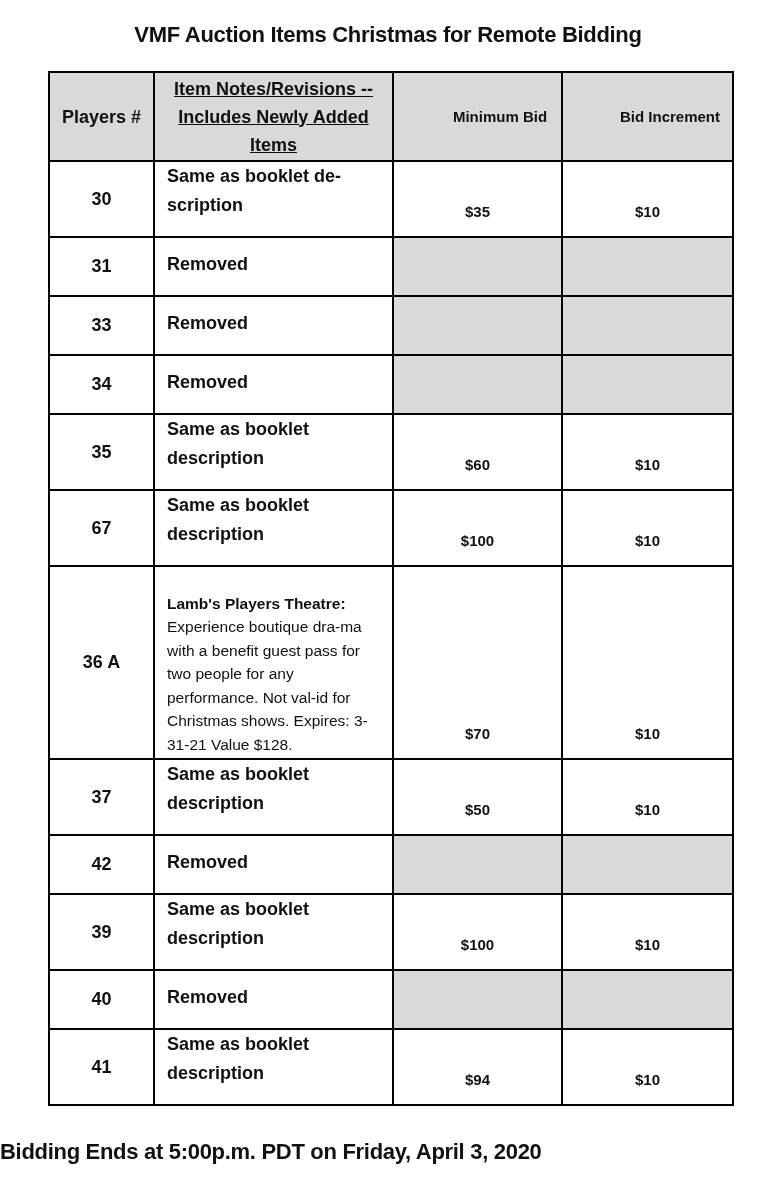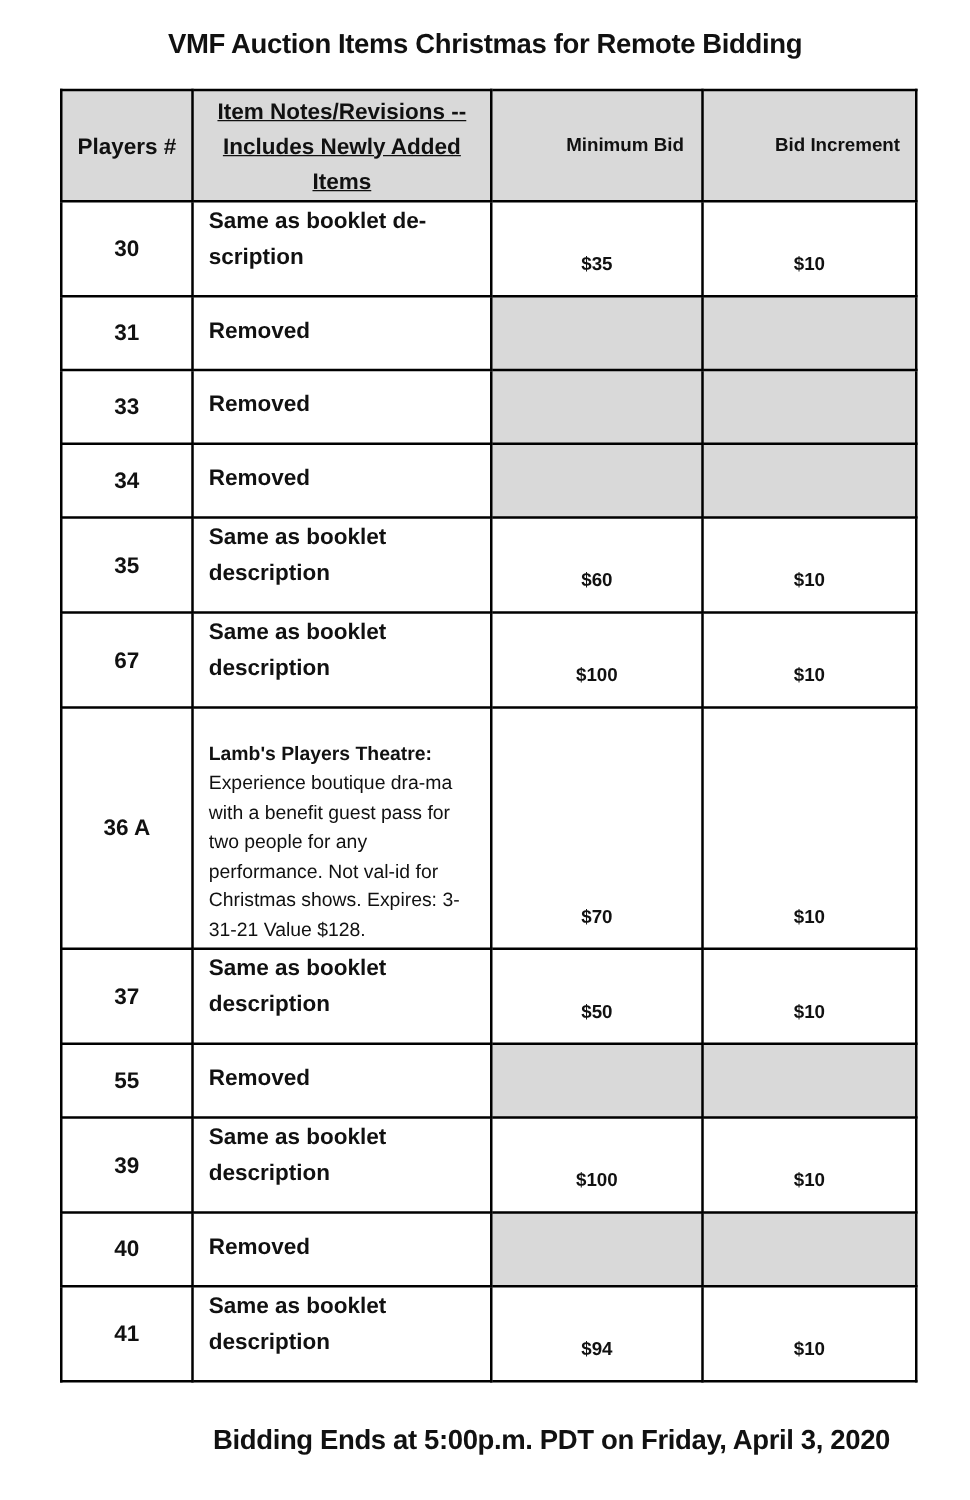--- a/index.html
+++ b/index.html
@@ -13,21 +13,21 @@
   th.c3, th.c4 { font-size:15px;padding-left:45px; }
   tr.head { height:89px; }
   tr.r { height:59px; }
   tr.tall { height:193px; }
   td.num { text-align:center; font-weight:bold; font-size:18px; vertical-align:middle; }
   td.note { vertical-align:bottom; font-weight:bold; font-size:18px; line-height:29px; padding:0 6px 16px 12px; }
   td.note.long { font-weight:normal; font-size:15.5px; line-height:23.5px; padding-bottom:2px; }
   td.note.long .hd { font-weight:bold; display:block; }
   td.money { text-align:center; vertical-align:bottom; font-weight:bold; font-size:15px; padding-bottom:16px; }
   td.grey { background:#d9d9d9; }
-  .footer { position:absolute; top:1139px; left:0; width:712px; text-align:right; font-size:22px; font-weight:bold; letter-spacing:-0.3px; }
+  .footer { position:absolute; top:1139px; left:0; width:712px; text-align:left; font-size:22px; font-weight:bold; letter-spacing:-0.3px; }
 </style>
 </head>
 <body>
 
 <div class="title">VMF Auction Items Christmas for Remote Bidding</div>
 
 <table>
   <colgroup>
       <col style="width:105px">
       <col style="width:239px">
@@ -85,21 +85,21 @@
         <td class="money">$70</td>
         <td class="money">$10</td>
       </tr>
       <tr class="r">
         <td class="num">37</td>
         <td class="note">Same as booklet description</td>
         <td class="money">$50</td>
         <td class="money">$10</td>
       </tr>
       <tr class="r">
-        <td class="num">55</td>
+        <td class="num">42</td>
         <td class="note">Removed</td>
         <td class="money grey"></td>
         <td class="money grey"></td>
       </tr>
       <tr class="r">
         <td class="num">39</td>
         <td class="note">Same as booklet description</td>
         <td class="money">$100</td>
         <td class="money">$10</td>
       </tr>

